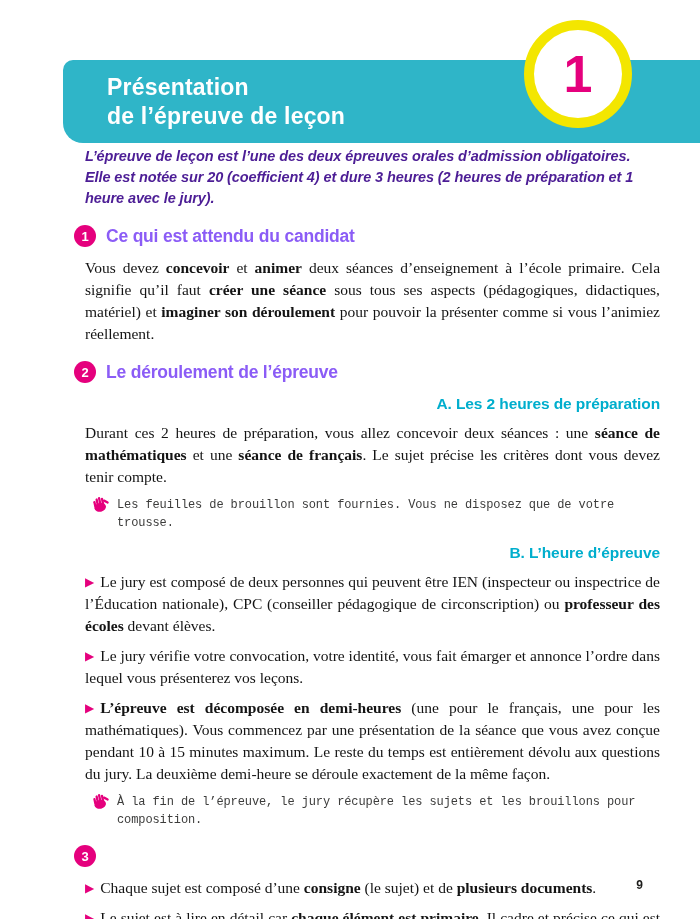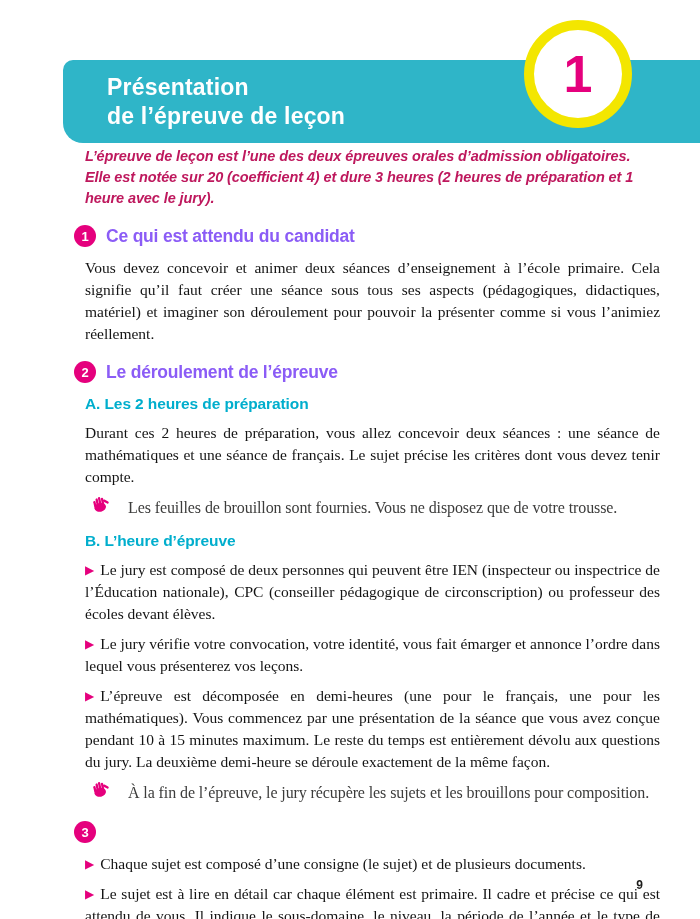--- a/index.html
+++ b/index.html
@@ -23,48 +23,48 @@
     background:#ffffff;border:10px solid #f3e600;border-radius:50%;
     display:flex;align-items:center;justify-content:center;z-index:2;
   }
   .chapter-badge .num{
     color:#e5007d;font-family:"Liberation Sans", sans-serif;font-weight:bold;font-size:52px;line-height:1;
   }
   
   .content{position:absolute;left:0;top:132px;right:0;padding:14px 40px 0 85px;box-sizing:border-box;}
   .intro{
     font-family:"Liberation Sans", sans-serif;font-style:italic;font-weight:bold;
-    font-size:14.5px;line-height:1.45;color:#be185d;margin-bottom:16px;letter-spacing:-0.1px;
+    font-size:14.5px;line-height:1.45;color:#4c1d95;margin-bottom:16px;letter-spacing:-0.1px;
   }
   .section-heading{
     display:flex;align-items:center;gap:10px;margin:16px 0 10px -11px;
   }
   .num-circle{
     width:22px;height:22px;border-radius:50%;background:#e5007d;flex:0 0 auto;
     display:flex;align-items:center;justify-content:center;
     color:#fff;font-family:"Liberation Sans", sans-serif;font-weight:bold;font-size:13px;
   }
   .section-title{
     font-family:"Liberation Sans", sans-serif;font-weight:bold;font-size:17.5px;color:#8b5cf6;letter-spacing:-0.2px;
   }
   .subheading{
     font-family:"Liberation Sans", sans-serif;font-weight:bold;font-size:15.5px;
-    color:#00aecd;margin:12px 0 9px 0;letter-spacing:-0.1px;
+    color:#00aecd;margin:12px 0 9px 0;letter-spacing:-0.1px;text-align:right;
   }
   .para, .bullet{
     font-size:15.5px;line-height:1.42;text-align:justify;margin:0 0 8px 0;color:#141414;
   }
   .bullet .tri{
     color:#e5007d;font-family:"DejaVu Sans", sans-serif;font-size:12px;
     display:inline-block;transform:translateY(-1px);margin-right:6px;
   }
-  .b{font-weight:normal;}
+  .b{font-weight:bold;}
   .note{
-    display:flex;gap:18px;align-items:flex-start;margin:4px 0 12px 6px;
-    font-family:Liberation Serif, serif;font-size:16px;line-height:1.5;color:#3c3c3b;letter-spacing:-0.1px;
+    display:flex;gap:7px;align-items:flex-start;margin:4px 0 12px 6px;
+    font-family:Liberation Mono, monospace;font-size:12px;line-height:1.5;color:#3c3c3b;letter-spacing:-0.1px;
   }
   .note .hand{flex:0 0 auto;margin-top:-2px;}
   .note .ntext{flex:1;}
   .page-number{
     position:absolute;right:57px;bottom:27px;
     font-family:"Liberation Sans", sans-serif;font-weight:bold;font-size:12px;color:#1d1d1b;
   }
 </style>
 </head>
 <body>

